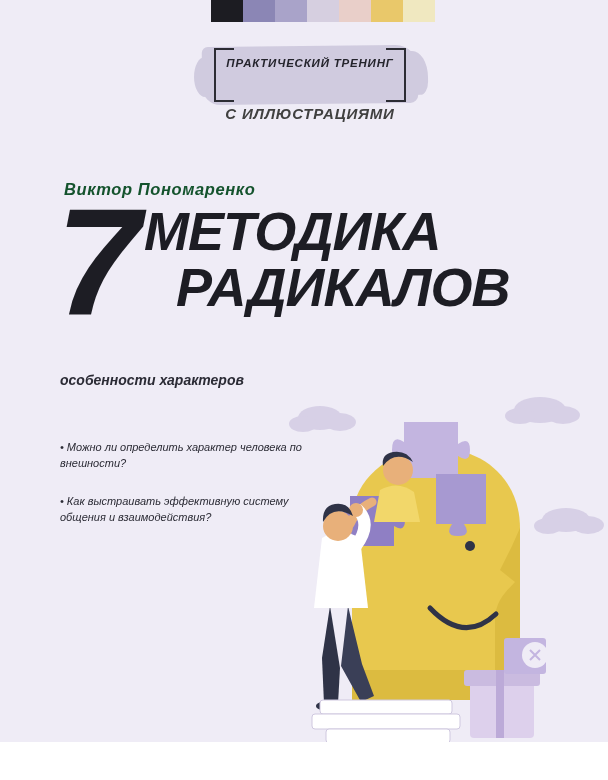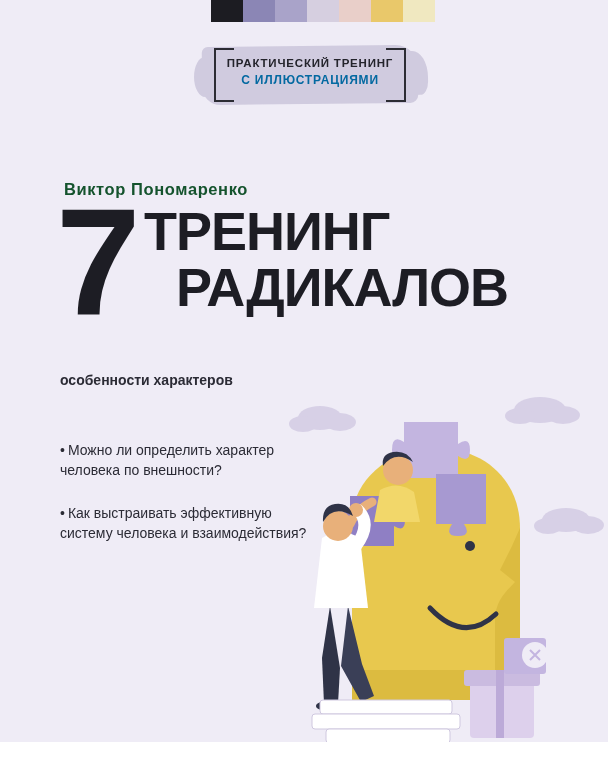--- a/index.html
+++ b/index.html
@@ -12,20 +12,21 @@
     height: 780px;
     font-family: "Liberation Sans", sans-serif;
     overflow: hidden;
   }
   .cover {
     position: relative;
     width: 608px;
     height: 780px;
     background: #efecf6;
     overflow: hidden;
+    font-style: italic;
   }
 
   
   .swatches {
     position: absolute;
     top: 0;
     left: 211px;
     display: flex;
     height: 22px;
   }
@@ -84,24 +85,25 @@
     text-align: center;
     line-height: 1.35;
   }
   .badge-line1 {
     font-size: 11.5px;
     font-weight: bold;
     letter-spacing: 0.8px;
     color: #24242c;
   }
   .badge-line2 {
-    font-size: 12px;
+    font-size: 15px;
     font-weight: bold;
     letter-spacing: 0.8px;
-    color: #0369a1;
+    color: #404040;
+    margin-top: 32px;
   }
 
   
   .author {
     position: absolute;
     left: 64px;
     top: 180px;
     font-size: 16.5px;
     font-weight: bold;
     letter-spacing: 0.6px;
@@ -146,21 +148,21 @@
   }
 
   
   .bullets {
     position: absolute;
     left: 60px;
     top: 440px;
     width: 250px;
   }
   .bullet {
-    font-size: 14px;
+    font-size: 11px;
     line-height: 1.45;
     color: #2b2b35;
     margin-bottom: 22px;
   }
   .bullet .dot { margin-right: 3px; }
 
   
   .illo {
     position: absolute;
     left: 0;
@@ -199,32 +201,32 @@
     <div class="badge-text">
       <div class="badge-line1">ПРАКТИЧЕСКИЙ ТРЕНИНГ</div>
       <div class="badge-line2">С ИЛЛЮСТРАЦИЯМИ</div>
     </div>
   </div>
 
   <div class="author">Виктор Пономаренко</div>
 
   <div class="title-block">
     <div class="big-seven">7</div>
-    <div class="title-line l1">ТРЕНИНГ</div>
+    <div class="title-line l1">МЕТОДИКА</div>
     <div class="title-line l2">РАДИКАЛОВ</div>
   </div>
 
   <div class="subtitle">особенности характеров</div>
 
   <div class="bullets">
     <div class="bullet">
       <span class="dot">•</span><span>Можно ли определить характер человека по внешности?</span>
     </div>
     <div class="bullet">
-      <span class="dot">•</span><span>Как выстраивать эффективную систему человека и взаимодействия?</span>
+      <span class="dot">•</span><span>Как выстраивать эффективную систему общения и взаимодействия?</span>
     </div>
   </div>
 
   <div class="illo">
     <svg width="608" height="410" viewBox="0 0 608 410" xmlns="http://www.w3.org/2000/svg">
 
       <g fill="#d7d0e6">
         <ellipse cx="320" cy="48" rx="22" ry="12"></ellipse>
         <ellipse cx="340" cy="52" rx="16" ry="9"></ellipse>
         <ellipse cx="303" cy="54" rx="14" ry="8"></ellipse>

